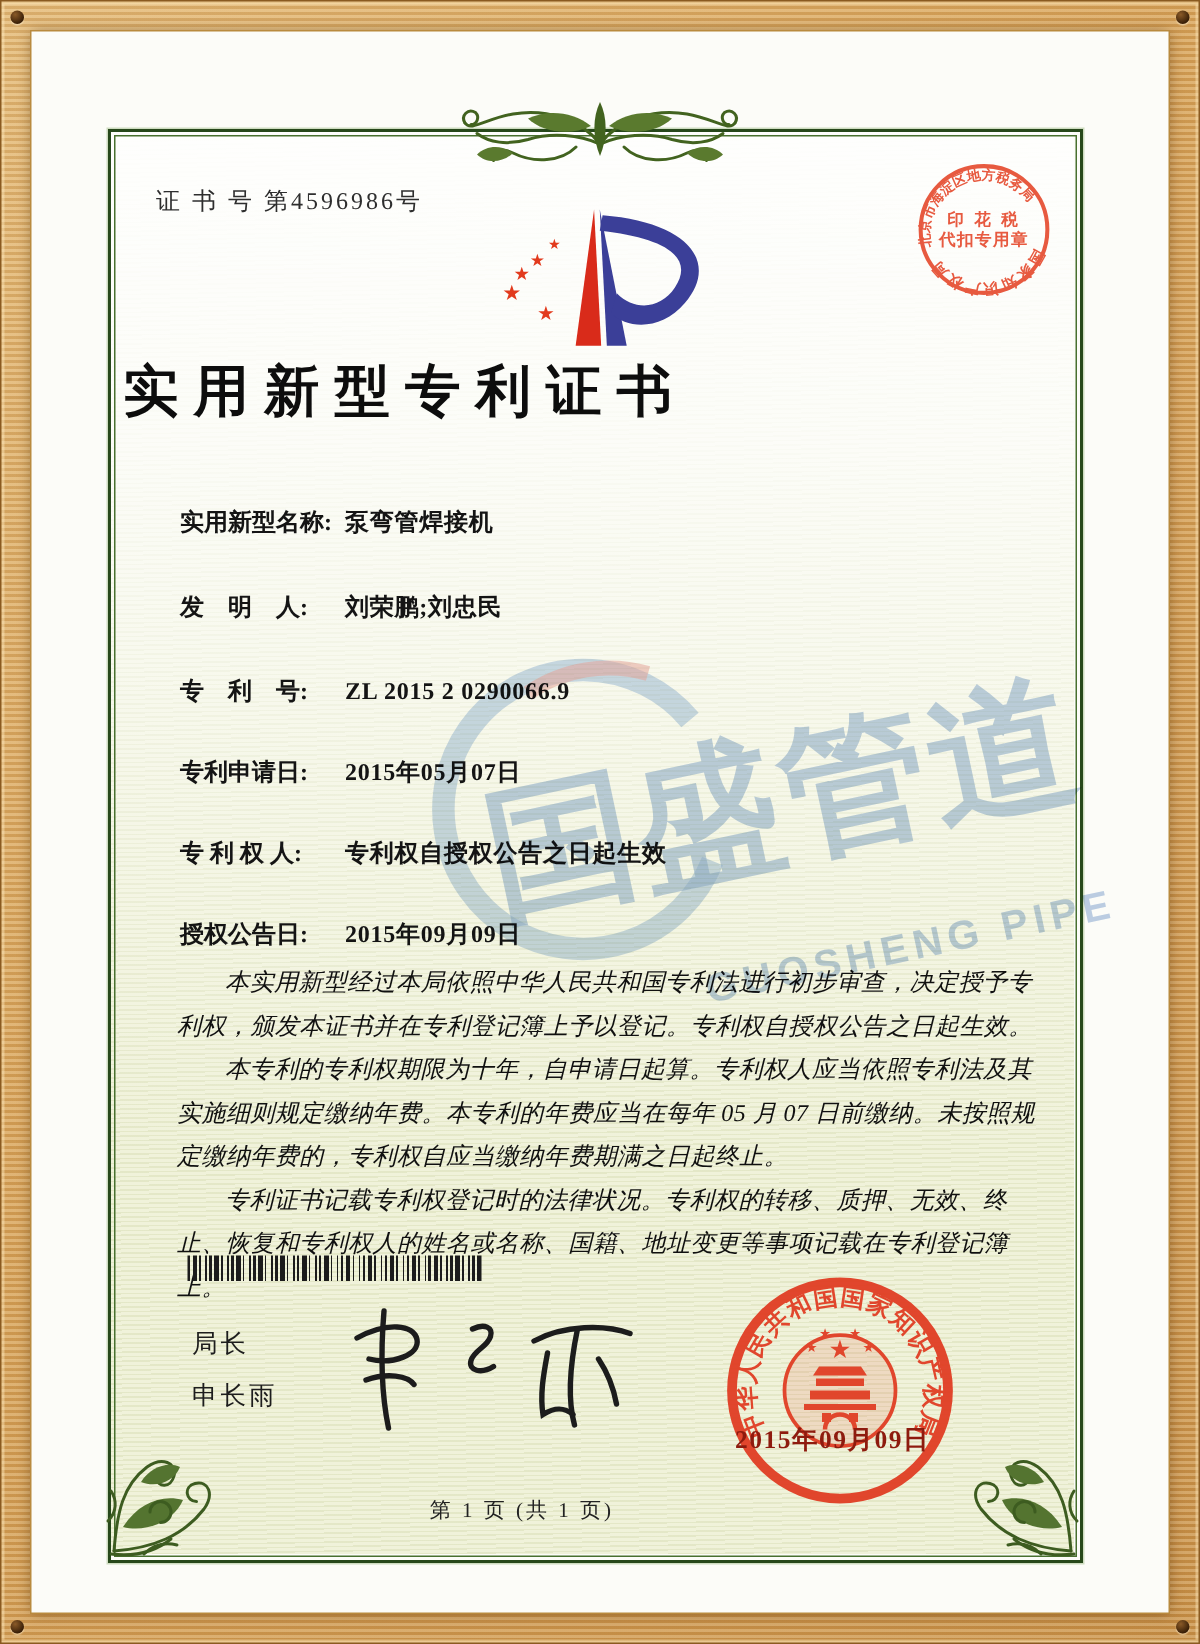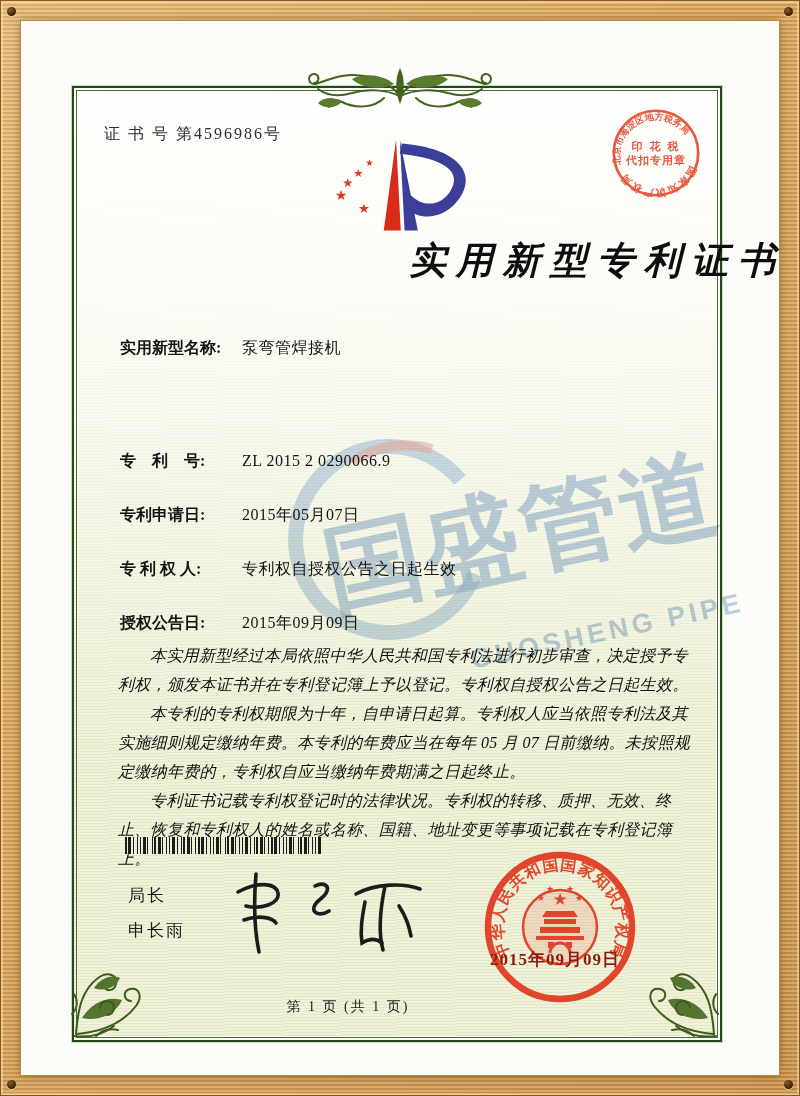--- a/index.html
+++ b/index.html
@@ -20,25 +20,25 @@
   .inner-area{position:absolute;left:74px;top:88px;width:642px;height:948px;
     background:
       linear-gradient(180deg, rgba(255,255,255,.95) 0%, rgba(255,255,255,.8) 22%, rgba(255,255,255,.35) 48%, rgba(255,255,255,0) 72%),
       repeating-linear-gradient(179deg, rgba(196,204,150,.28) 0 1px, rgba(255,255,255,0) 1px 3px),
       #f0f2da;}
   .green-frame{position:absolute;left:72px;top:86px;width:646px;height:952px;
     border:2px solid #27481b;box-shadow:0 0 0 1px rgba(120,160,90,.35);}
   .green-frame .inner-line{position:absolute;left:2px;top:2px;right:2px;bottom:2px;border:1px solid #48702f;}
   .abs{position:absolute;}
   .cert-no{left:104px;top:124px;font-size:16px;color:#2e2e2e;letter-spacing:2px;}
-  .page-title{left:72px;top:236px;width:713px;text-align:right;font-size:37px;font-weight:bold;
-    color:#0d0d0d;letter-spacing:10px;text-indent:10px;font-style:italic;}
+  .page-title{left:72px;top:236px;width:713px;text-align:left;font-size:37px;font-weight:bold;
+    color:#0d0d0d;letter-spacing:10px;text-indent:10px;}
   .field{left:120px;font-size:16px;color:#141414;}
   .field .lbl{display:inline-block;min-width:106px;white-space:pre;font-weight:600;}
-  .field .val{margin-left:16px;font-weight:400;letter-spacing:.5px;}
+  .field .val{margin-left:4px;font-weight:700;letter-spacing:.5px;}
   .paras{left:118px;top:641px;width:574px;font-size:16px;line-height:29px;color:#101010;
     font-style:italic;letter-spacing:.3px;}
   .paras p{margin:0;text-indent:2em;}
   .barcode{left:125px;top:837px;width:196px;height:17px;
     background:repeating-linear-gradient(90deg,
       #1c1c1c 0 1.6px, transparent 1.6px 3.4px,
       #1c1c1c 3.4px 6.4px, transparent 6.4px 7.8px,
       #1c1c1c 7.8px 8.8px, transparent 8.8px 12px,
       #1c1c1c 12px 13px, transparent 13px 14.6px);}
   .signer{left:128px;font-family:"Liberation Sans","DejaVu Sans",sans-serif;
@@ -112,20 +112,23 @@
       <text x="26" y="70" font-size="15">★</text>
       <text x="50" y="84" font-size="14">★</text>
     </g>
   </svg>
 
   <div class="abs page-title">实用新型专利证书</div>
 
   <div class="abs field" style="top:338px">
     <span class="lbl">实用新型名称:</span><span class="val">泵弯管焊接机</span>
   </div>
+  <div class="abs field" style="top:395px">
+    <span class="lbl">发　明　人:</span><span class="val">刘荣鹏;刘忠民</span>
+  </div>
   <div class="abs field" style="top:451px">
     <span class="lbl">专　利　号:</span><span class="val">ZL 2015 2 0290066.9</span>
   </div>
   <div class="abs field" style="top:505px">
     <span class="lbl">专利申请日:</span><span class="val">2015年05月07日</span>
   </div>
   <div class="abs field" style="top:559px">
     <span class="lbl">专 利 权 人:</span><span class="val">专利权自授权公告之日起生效</span>
   </div>
   <div class="abs field" style="top:613px">

